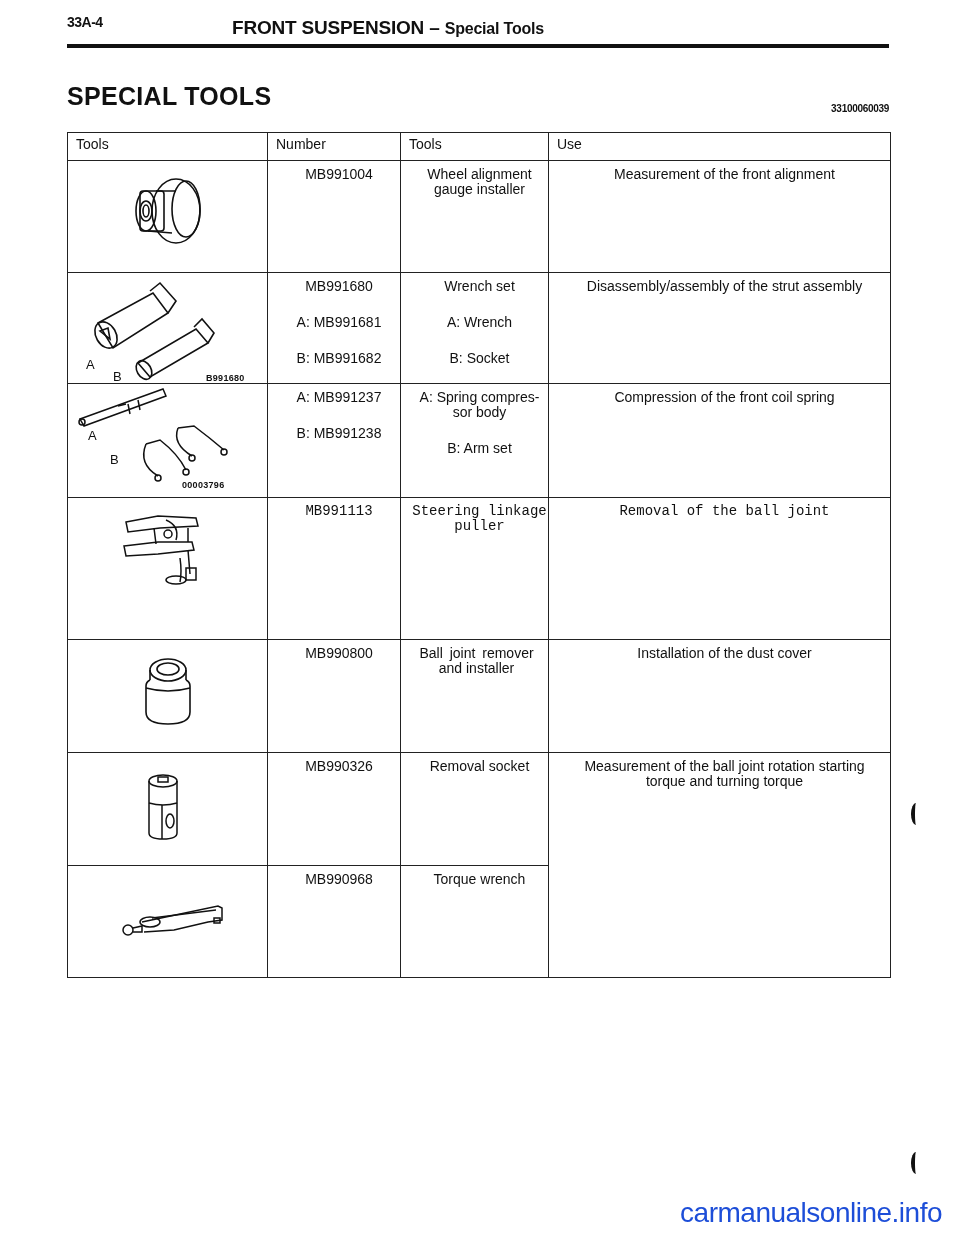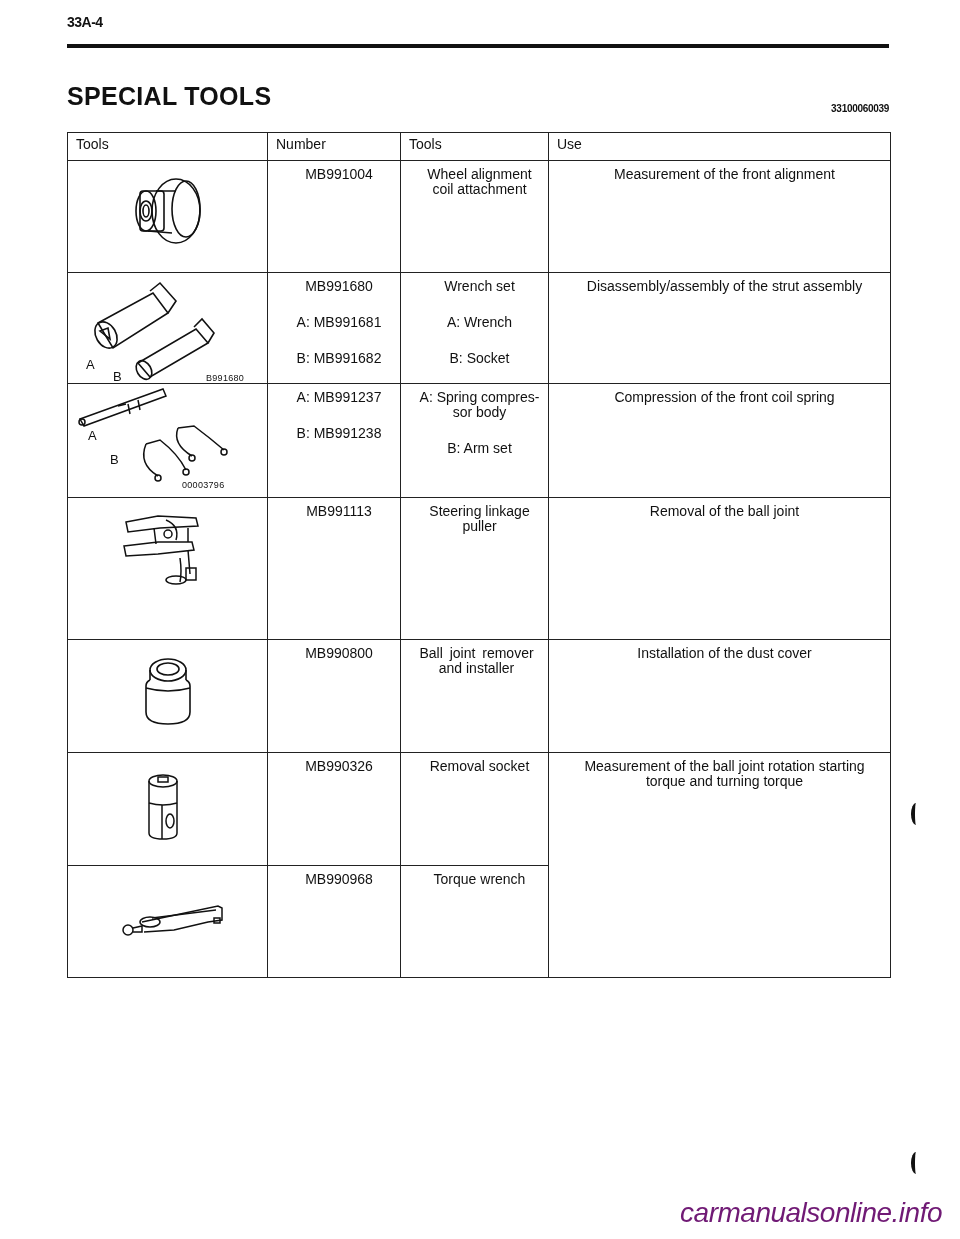--- a/index.html
+++ b/index.html
@@ -15,30 +15,35 @@
     table.tools { position: absolute; left: 67px; top: 132px; border-collapse: collapse; table-layout: fixed; width: 823px; }
     table.tools td, table.tools th { border: 1.5px solid #222; vertical-align: top; padding: 0; font-size: 14px; line-height: 15px; font-weight: normal; text-align: left; }
     table.tools th { height: 14px; padding: 4px 0 8px 8px; box-sizing: border-box; }
     col.c1 { width: 200px; } col.c2 { width: 133px; } col.c3 { width: 148px; } col.c4 { width: 342px; }
     .cell-text { padding: 6px 0 0 10px; }
     .cell-text .line { display: block; text-align: center; }
     .cell-text .gap { display: block; height: 21px; }
     .img-cell { position: relative; }
     .img-cell svg { position: absolute; left: 0; top: 0; }
     .img-label { position: absolute; font-size: 13px; }
-    .img-code { position: absolute; font-size: 9px; font-weight: normal; letter-spacing: 0.3px; }
+    .img-code { position: absolute; font-size: 9px; font-weight: bold; letter-spacing: 0.3px; }
 
     .margin-mark { position: absolute; width: 6px; height: 22px; border-left: 4px solid #111; border-radius: 50% 0 0 50%; }
-    .watermark { position: absolute; right: 18px; bottom: 10px; font-size: 28px; color: #701a75; letter-spacing: -0.5px; font-style: italic; }
+    .watermark { position: absolute; right: 18px; bottom: 10px; font-size: 28px; color: #1d4ed8; letter-spacing: -0.5px; }
   </style>
 </head>
 <body>
 
 <div class="page-header">
   <span class="page-number">33A-4</span>
+  <span class="section-title">
+    <span>FRONT SUSPENSION</span>
+    <span>–</span>
+    <span class="sub">Special Tools</span>
+  </span>
 </div>
 <div class="header-rule"></div>
 
 <div class="page-heading">SPECIAL TOOLS</div>
 <div class="doc-code">33100060039</div>
 
 <table class="tools">
   <colgroup>
       <col class="c1">
       <col class="c2">
@@ -68,21 +73,21 @@
       </svg>
     </td>
     <td>
           <div class="cell-text">
       <span class="line">MB991004</span>
     </div>
         </td>
     <td>
           <div class="cell-text">
       <span class="line">Wheel alignment</span>
-      <span class="line">coil attachment</span>
+      <span class="line">gauge installer</span>
     </div>
         </td>
     <td>
           <div class="cell-text">
       <span class="line">Measurement of the front alignment</span>
     </div>
         </td>
   </tr>
 
   <tr style="height:111px;">
@@ -161,21 +166,21 @@
       <span class="line">B: Arm set</span>
     </div>
         </td>
     <td>
           <div class="cell-text">
       <span class="line">Compression of the front coil spring</span>
     </div>
         </td>
   </tr>
 
-  <tr style="height:142px;">
+  <tr style="height:142px;font-family:Liberation Mono, monospace;">
     <td class="img-cell">
       <svg width="200" height="112" viewBox="0 0 200 112">
         <g fill="none" stroke="#111" stroke-width="1.5">
           <path d="M58 24 L90 18 L128 20 L130 28 L92 30 L60 34 Z"></path>
           <path d="M56 48 L90 44 L124 44 L126 52 L90 56 L58 58 Z"></path>
           <path d="M86 30 L88 46 M98 22 Q112 28 108 42"></path>
           <circle cx="100" cy="36" r="4"></circle>
           <path d="M120 30 L120 44 M120 52 L122 76"></path>
           <rect x="118" y="70" width="10" height="12"></rect>
           <ellipse cx="108" cy="82" rx="10" ry="4"></ellipse>

